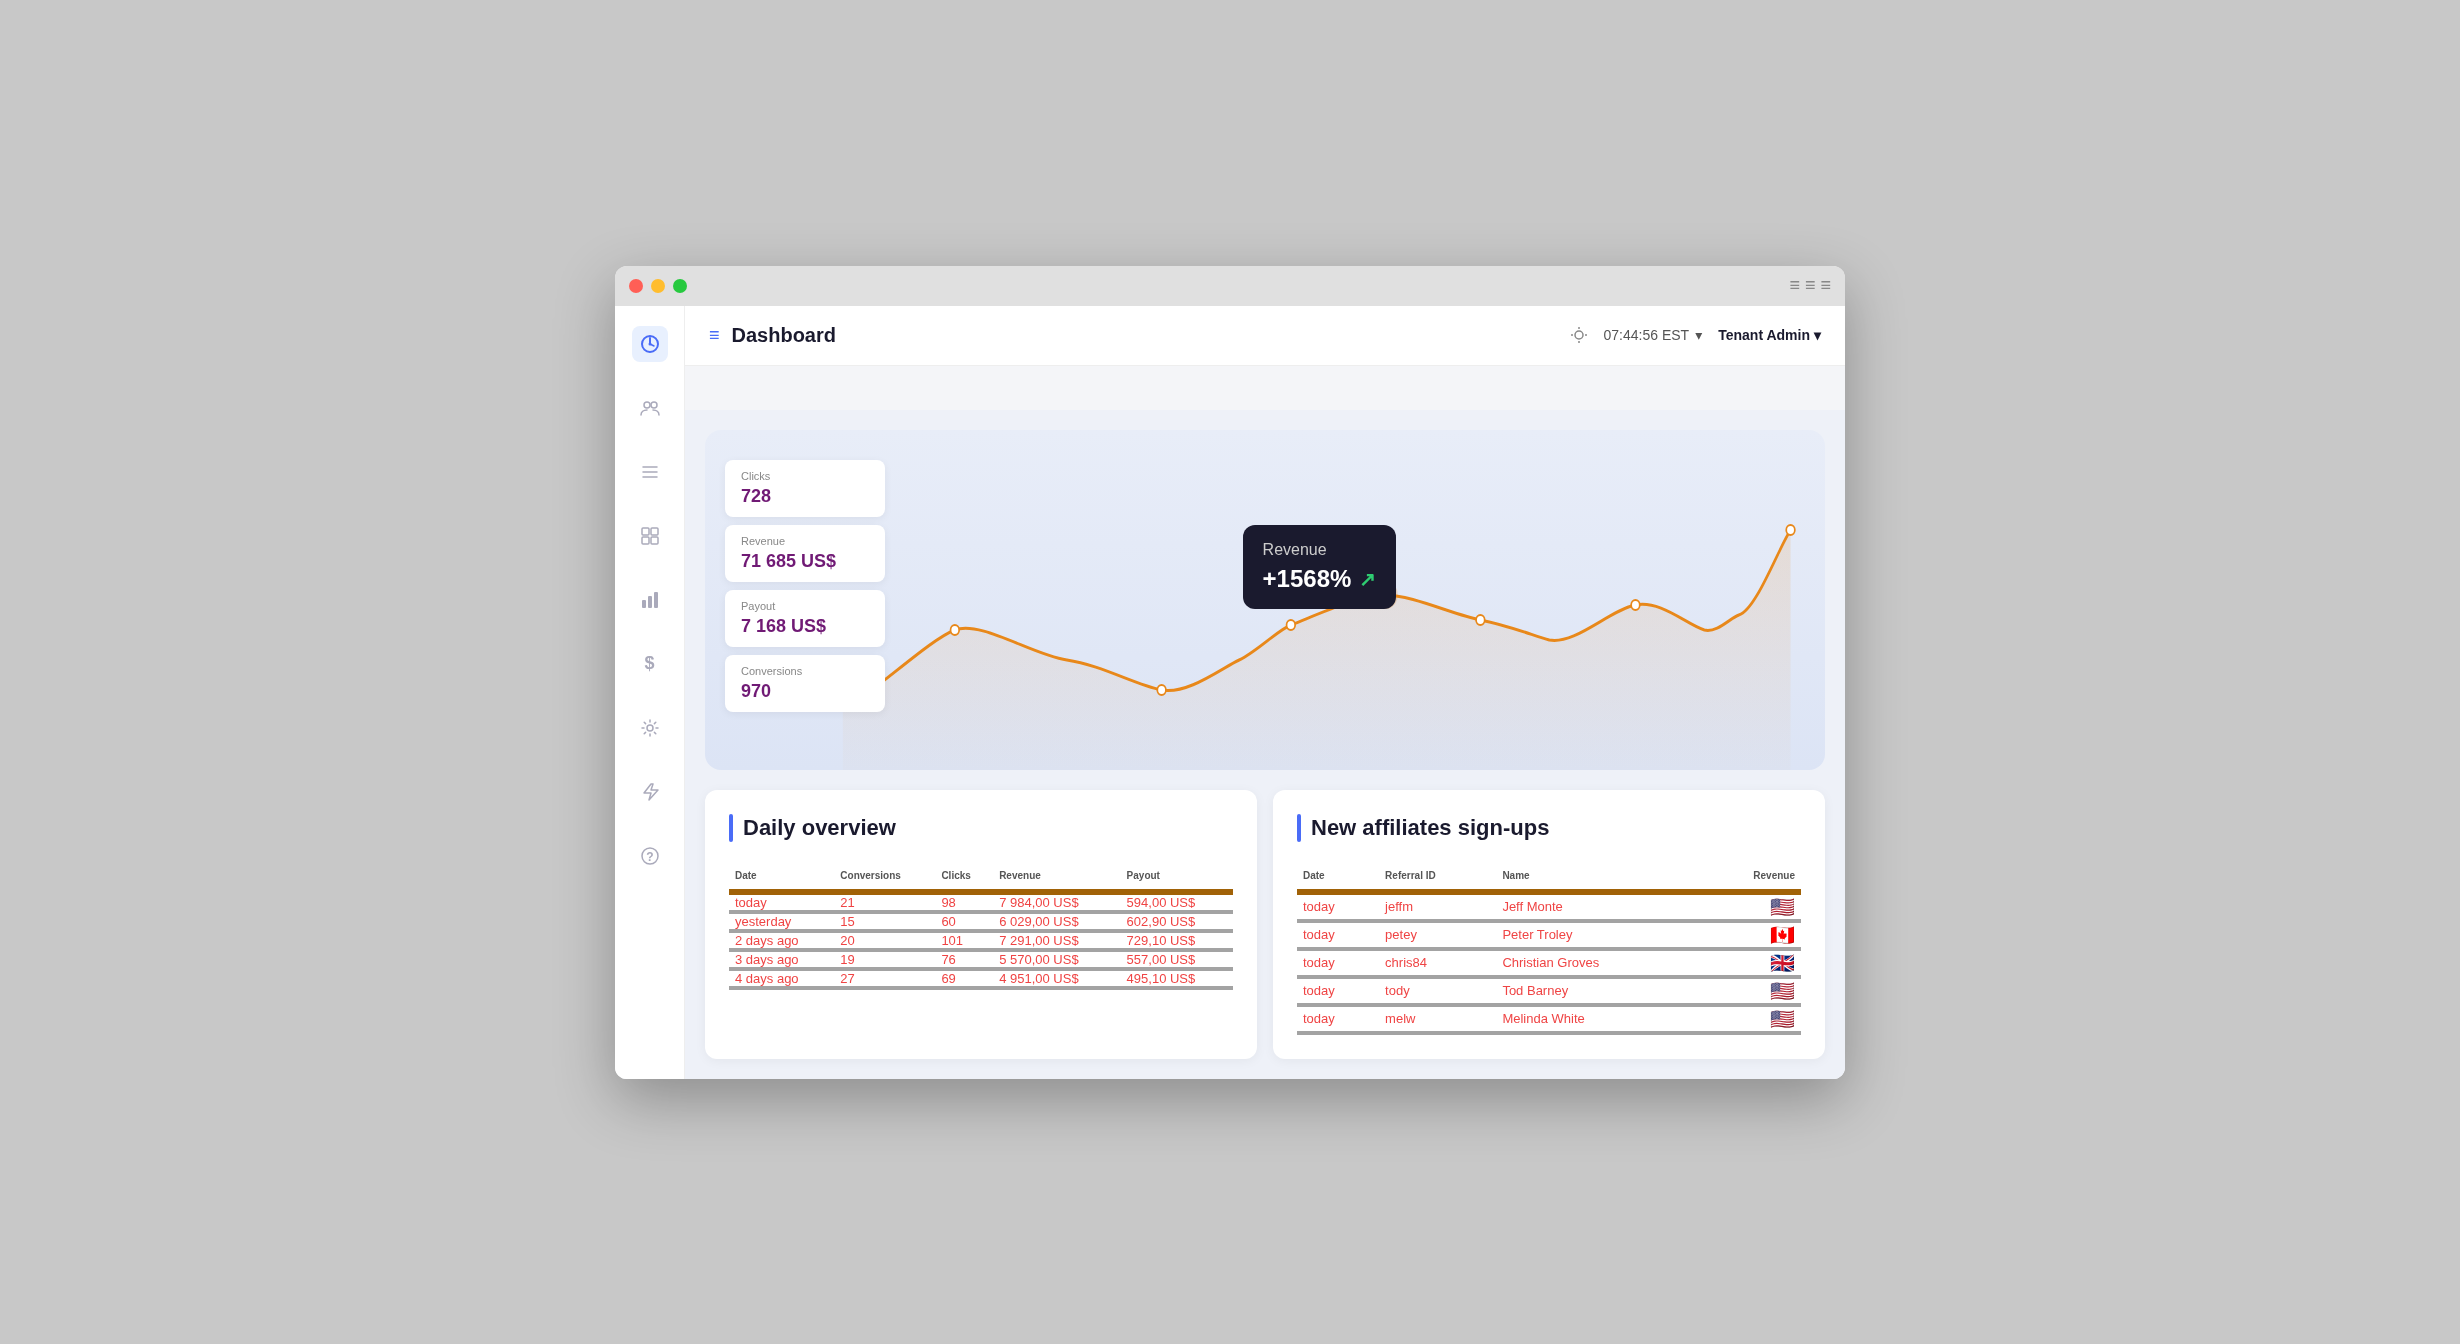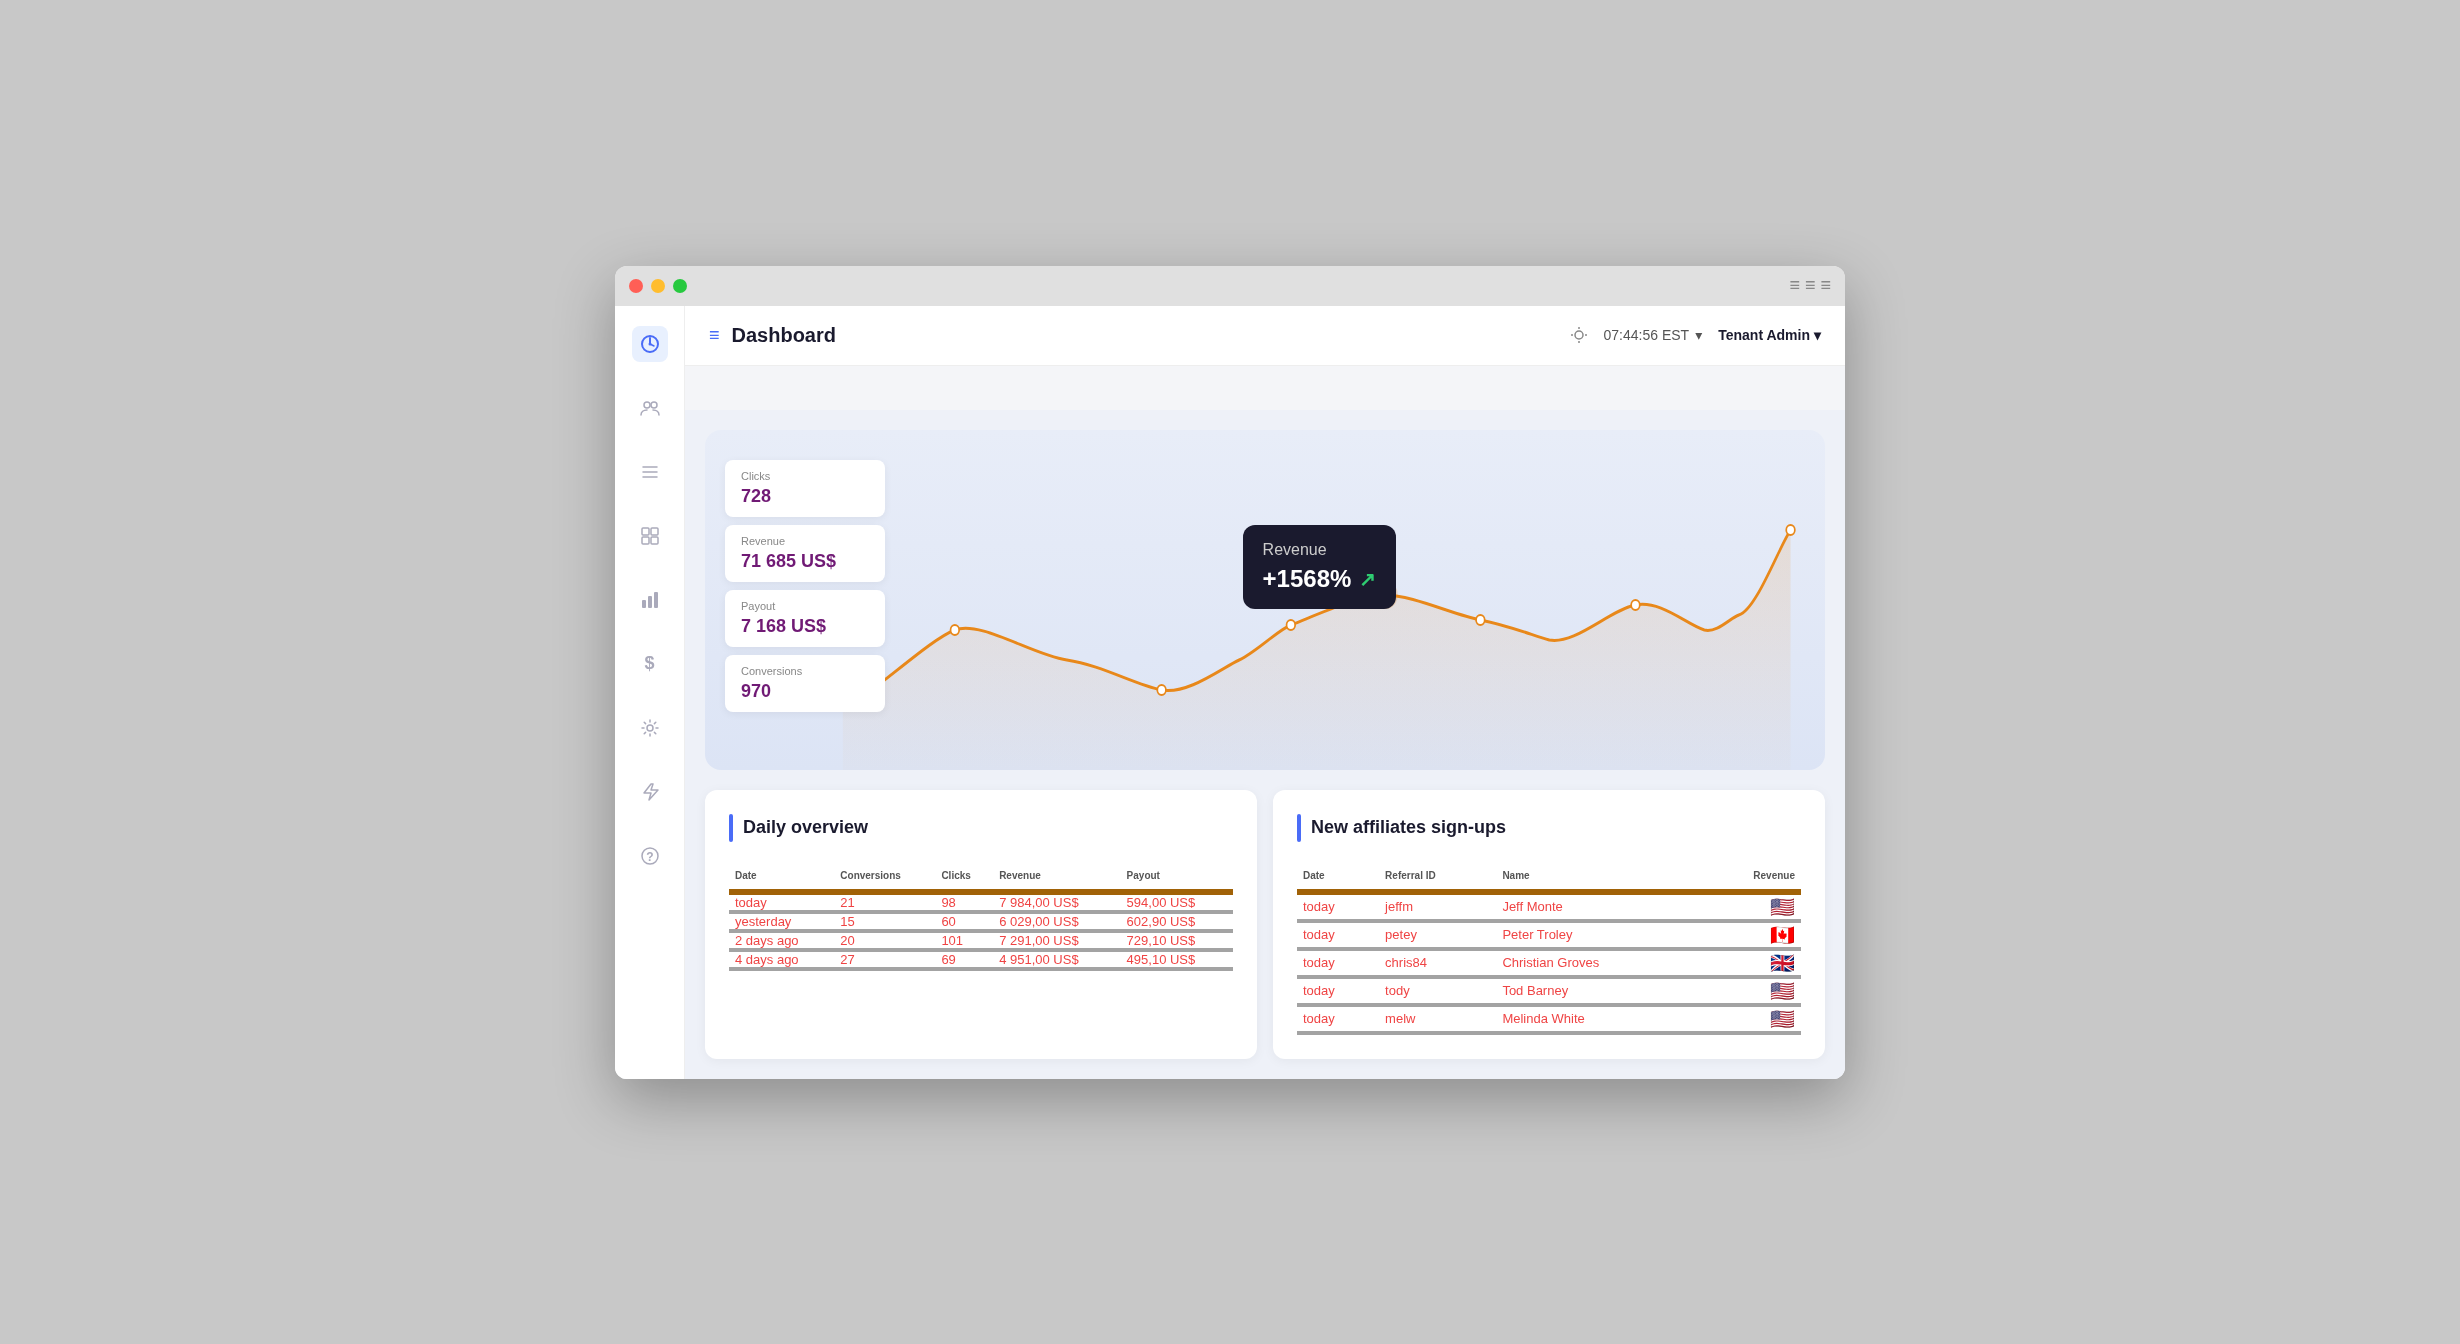--- a/index.html
+++ b/index.html
@@ -172,21 +172,21 @@
       align-items: center;
       gap: 10px;
       margin-bottom: 20px;
     }
     .table-accent {
       width: 4px;
       height: 28px;
       background: #4a6cf7;
       border-radius: 2px;
     }
-    .table-title { font-size: 18px; font-weight: 700; color: #1a1a2e; }
+    .table-title { font-size: 22px; font-weight: 700; color: #1a1a2e; }
     table { width: 100%; border-collapse: collapse; }
     th { text-align: left; font-size: 10px; font-weight: 600; color: #555; padding: 8px 6px; border-bottom: 6px solid #a16207; }
     td { font-size: 13px; color: #ef4444; padding: 0 6px; border-bottom: 4px solid #a3a3a3; }
     .flag { font-size: 20px; }
     th.right, td.right { text-align: right; }
   </style>
 </head>
 <body>
 
 <div class="window">
@@ -377,20 +377,27 @@
     <td>602,90 US$</td>
   </tr>
                   <tr>
     <td>2 days ago</td>
     <td>20</td>
     <td>101</td>
     <td>7 291,00 US$</td>
     <td>729,10 US$</td>
   </tr>
                   <tr>
+    <td>3 days ago</td>
+    <td>19</td>
+    <td>76</td>
+    <td>5 570,00 US$</td>
+    <td>557,00 US$</td>
+  </tr>
+                  <tr>
     <td>4 days ago</td>
     <td>27</td>
     <td>69</td>
     <td>4 951,00 US$</td>
     <td>495,10 US$</td>
   </tr>
                 </tbody>
             </table>
           </div>
 

